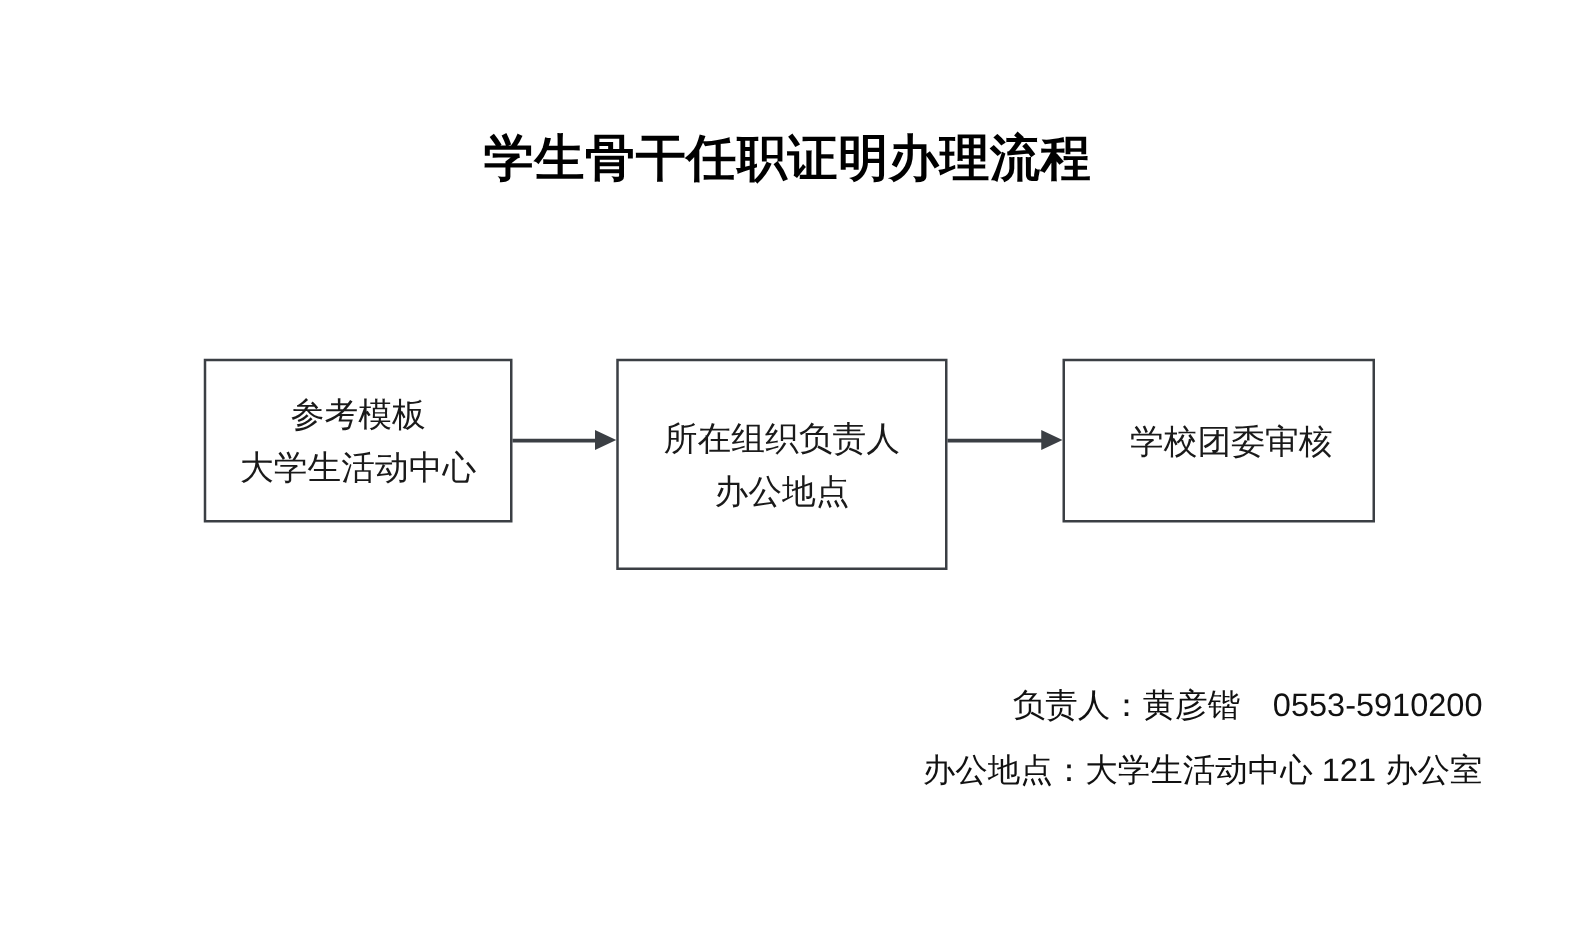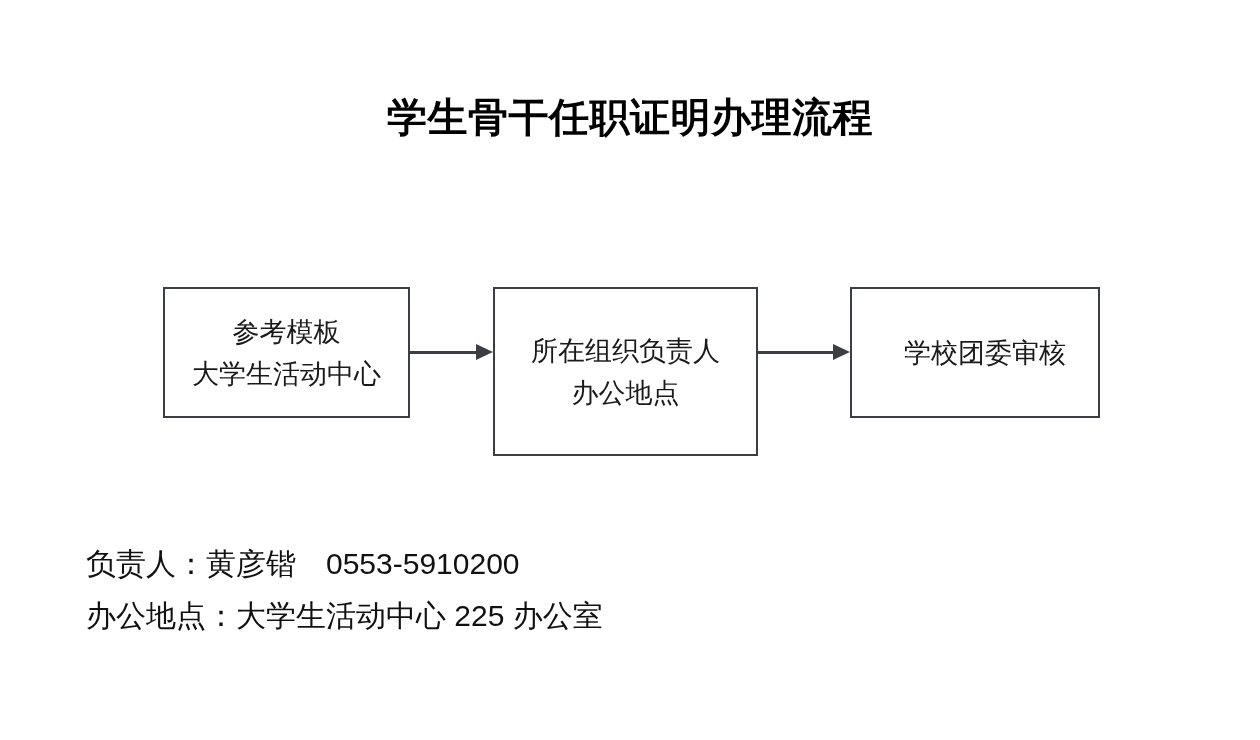--- a/index.html
+++ b/index.html
@@ -13,21 +13,21 @@
     height: 740px;
     background: #ffffff;
     overflow: hidden;
     font-family: "Liberation Sans", "DejaVu Sans", sans-serif;
   }
 
   
   .title {
     position: absolute;
     left: 0;
-    top: 92px;
+    top: 102px;
     width: 1260px;
     text-align: center;
     font-size: 40px;
     font-weight: bold;
     color: #000000;
     letter-spacing: 0.5px;
     line-height: 50px;
     white-space: nowrap;
   }
 
@@ -89,22 +89,23 @@
   #arrow-2 { left: 758px; width: 92px; }
   #arrow-2 .shaft { width: 77px; }
 
   
   .footer {
     position: absolute;
     left: 86px;
     top: 538px;
     width: 1100px;
     color: #111111;
-    font-size: 30px;
+    font-size: 26px;
     line-height: 52px;
+    text-align: right;
   }
   .footer-line { white-space: pre; }
 </style>
 </head>
 <body>
 
 <div id="page">
 
   <div class="title">学生骨干任职证明办理流程</div>
 
@@ -137,16 +138,16 @@
     <div class="node" id="node-3">
       <span class="node-text">
         <span class="node-line">学校团委审核</span>
       </span>
     </div>
 
   </div>
 
   <div class="footer">
     <div class="footer-line">负责人：黄彦锴　0553-5910200</div>
-    <div class="footer-line">办公地点：大学生活动中心 225 办公室</div>
+    <div class="footer-line">办公地点：大学生活动中心 121 办公室</div>
   </div>
 
 </div>
 
 </body></html>

